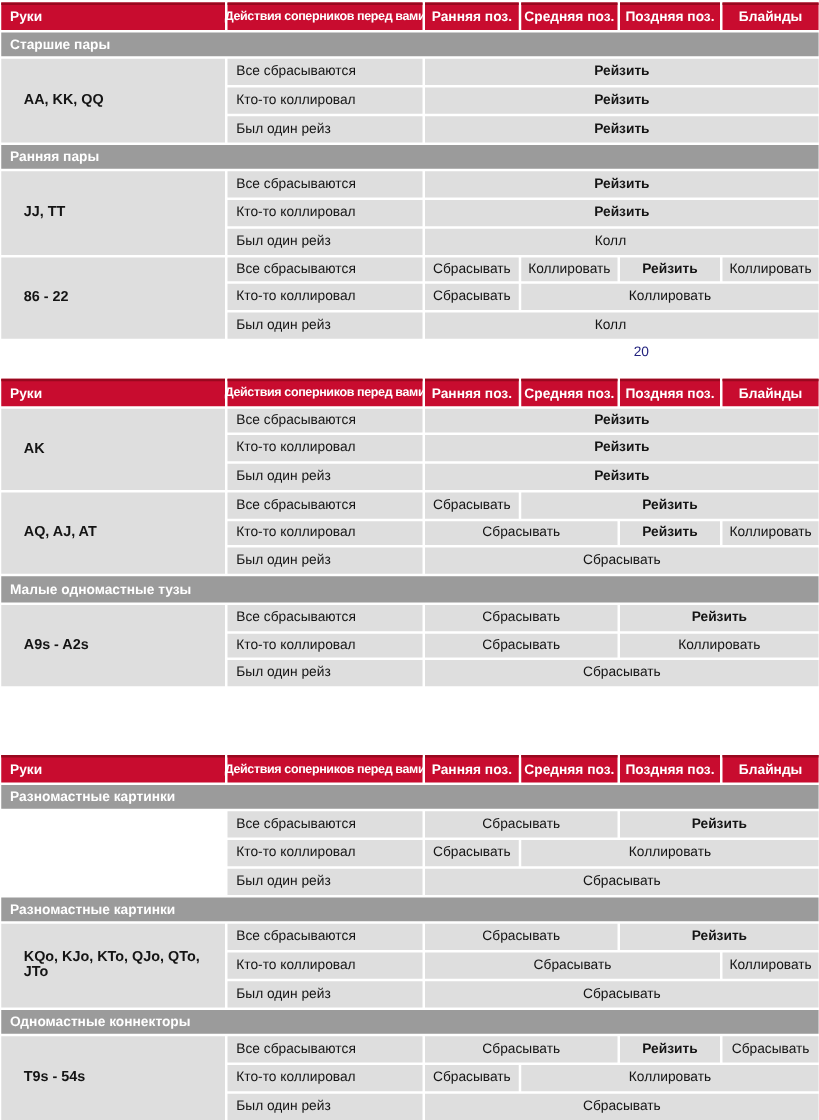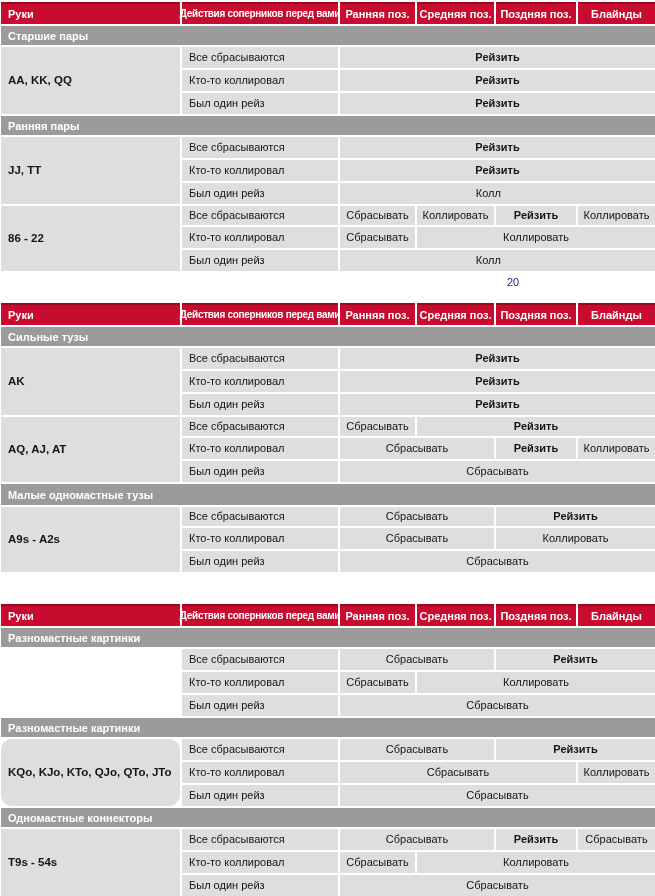--- a/index.html
+++ b/index.html
@@ -22,21 +22,21 @@
     background:var(--red);color:#fff;font-weight:bold;font-size:11px;
     justify-content:center;text-align:left;white-space:nowrap;
     border-top:2px solid var(--red-dark);
   }
   .hcell.first{justify-content:flex-start;padding-left:7px;}
   .hcell.cond{font-size:10px;letter-spacing:-0.3px;}
   .band{
     grid-column:1 / -1;background:var(--band);color:#fff;font-weight:bold;
     font-size:11px;display:flex;align-items:center;padding-left:7px;
   }
-  .hand{grid-column:1;font-weight:bold;font-size:11.5px;padding-left:7px;}
+  .hand{grid-column:1;font-weight:bold;font-size:11.5px;padding-left:18px;}
   .action{grid-column:2;padding-left:7px;}
   .decision{justify-content:center;text-align:center;}
   .decision.bold{font-weight:bold;}
   .note{color:var(--note);margin-left:6px;margin-top:44px;}
 </style>
 </head>
 <body>
 
 <div id="root">
     <div class="ptable" style="grid-template-rows: 22px 19px 21px 21px 21px 19px 21px 21px 21px 19px 21px 21px 21px;">
@@ -102,21 +102,20 @@
         <span class="note">20</span>
       </div>
     </div>
     <div class="ptable" style="grid-template-rows: 22px 19px 21px 21px 21px 19px 21px 21px 21px 19px 21px 21px 21px;">
       <div class="cell hcell first">Руки</div>
       <div class="cell hcell cond">Действия соперников перед вами</div>
       <div class="cell hcell">Ранняя поз.</div>
       <div class="cell hcell">Средняя поз.</div>
       <div class="cell hcell">Поздняя поз.</div>
       <div class="cell hcell">Блайнды</div>
-      <div class="band">Сильные тузы</div>
       <div class="cell hand" style="grid-row: span 3;">AK</div>
       <div class="cell action">Все сбрасываются</div>
       <div class="cell decision bold" style="grid-column: span 4;">
         <span>Рейзить</span>
       </div>
       <div class="cell action">Кто-то коллировал</div>
       <div class="cell decision bold" style="grid-column: span 4;">
         <span>Рейзить</span>
       </div>
       <div class="cell action">Был один рейз</div>
@@ -186,21 +185,21 @@
         <span>Сбрасывать</span>
       </div>
       <div class="cell decision" style="grid-column: span 3;">
         <span>Коллировать</span>
       </div>
       <div class="cell action">Был один рейз</div>
       <div class="cell decision" style="grid-column: span 4;">
         <span>Сбрасывать</span>
       </div>
       <div class="band">Разномастные картинки</div>
-      <div class="cell hand" style="grid-row: span 3; border-radius: 11px;">KQo, KJo, KTo, QJo, QTo, JTo</div>
+      <div class="cell hand" style="grid-row: span 3;">KQo, KJo, KTo, QJo, QTo, JTo</div>
       <div class="cell action">Все сбрасываются</div>
       <div class="cell decision" style="grid-column: span 2;">
         <span>Сбрасывать</span>
       </div>
       <div class="cell decision bold" style="grid-column: span 2;">
         <span>Рейзить</span>
       </div>
       <div class="cell action">Кто-то коллировал</div>
       <div class="cell decision" style="grid-column: span 3;">
         <span>Сбрасывать</span>

